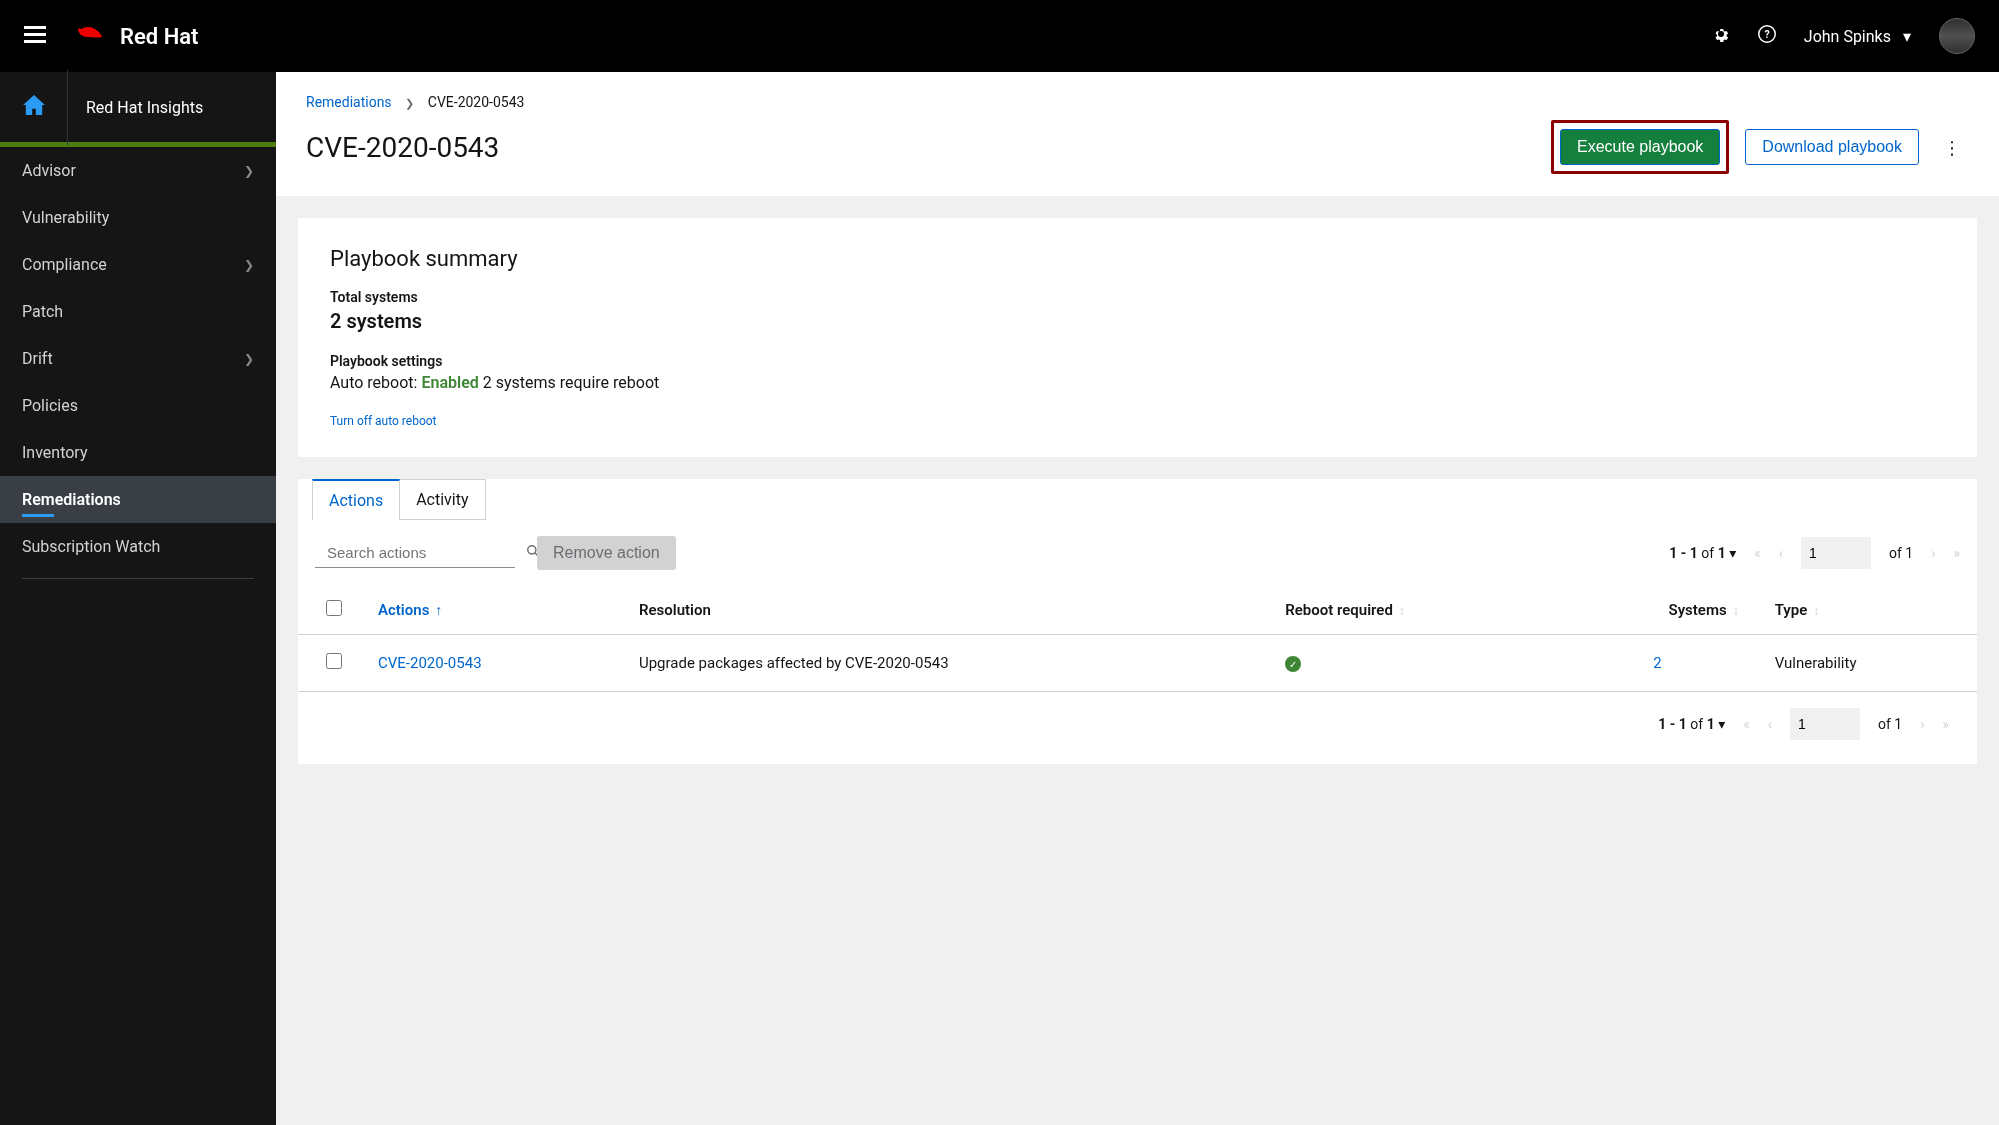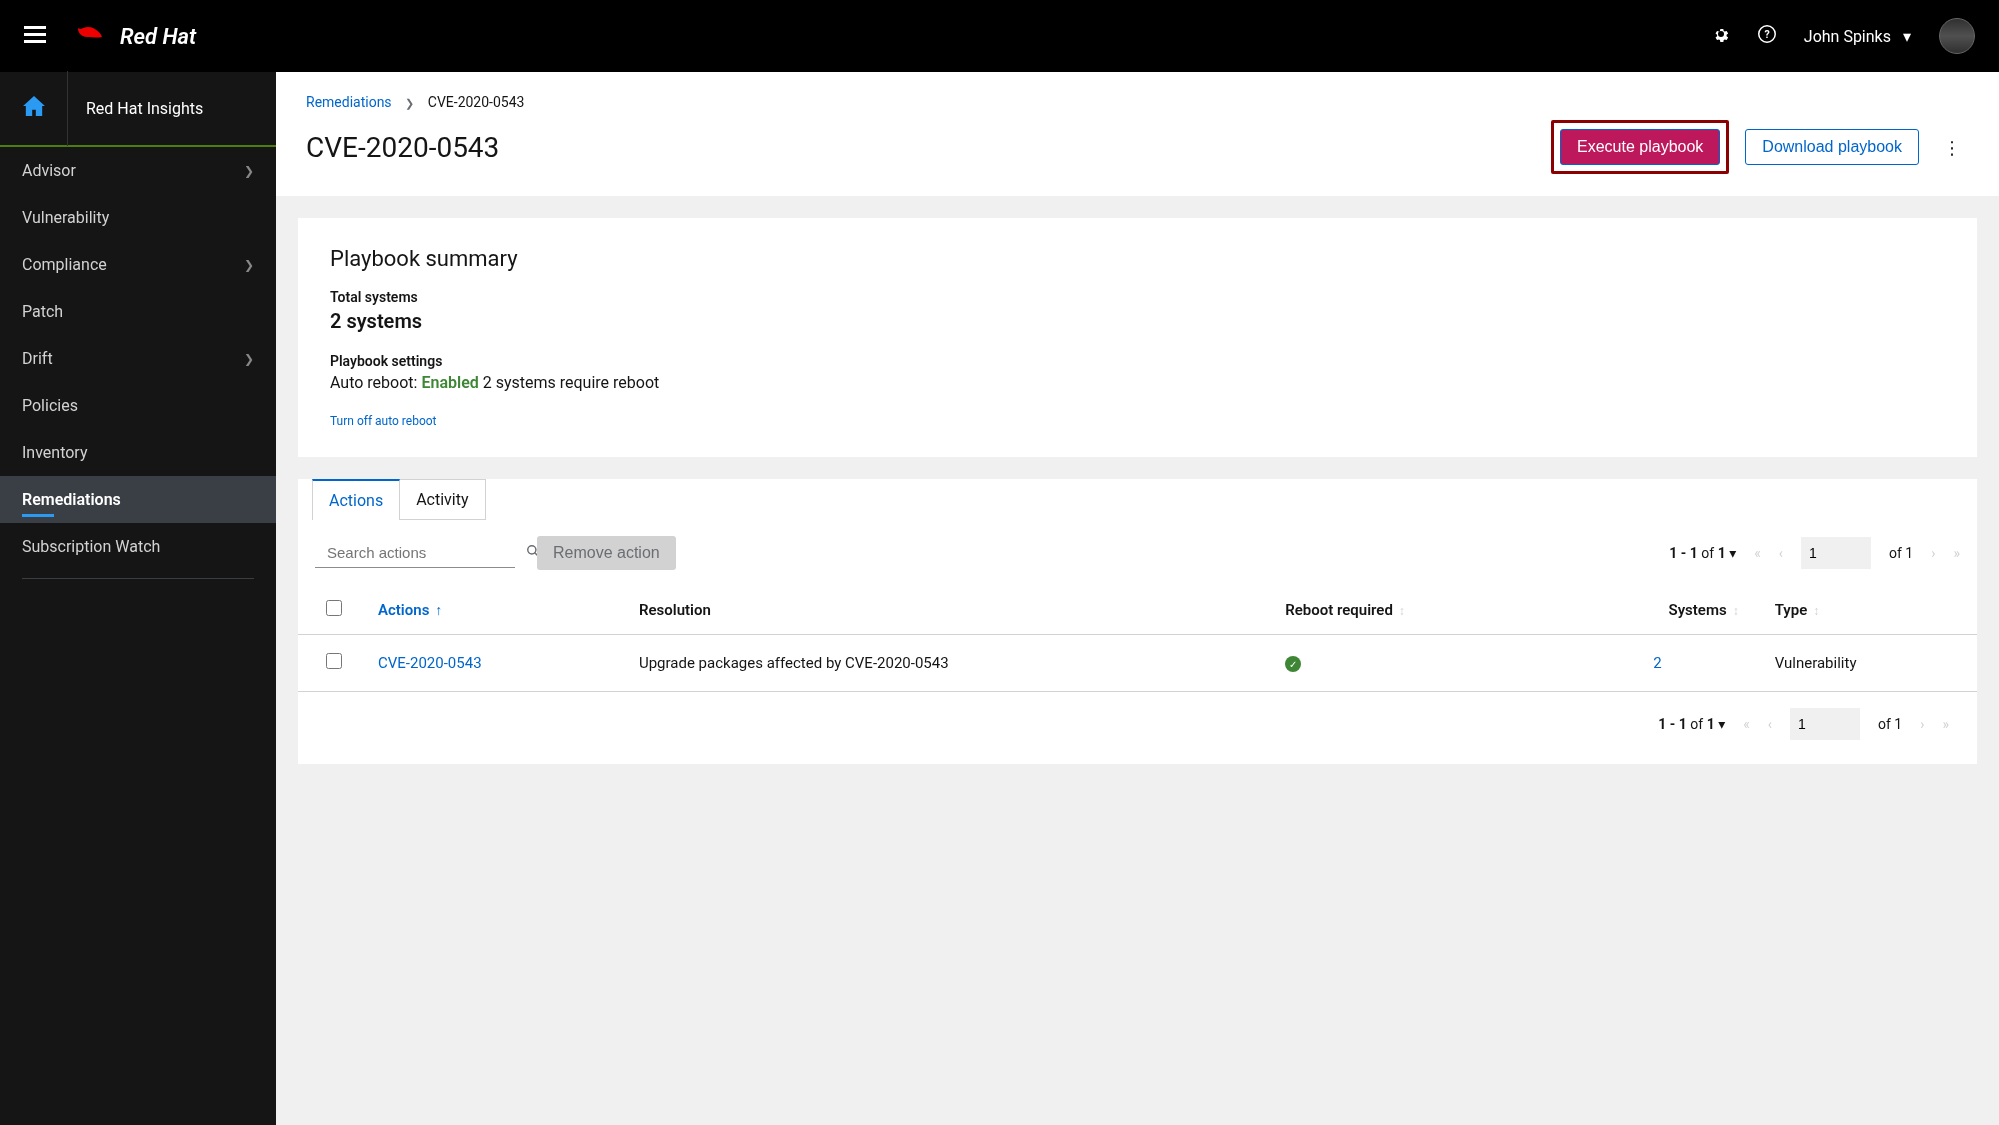--- a/index.html
+++ b/index.html
@@ -2,53 +2,53 @@
 <html><head>
   <meta charset="utf-8">
   <style>
     * { margin: 0; padding: 0; box-sizing: border-box; }
     body { font-family: -apple-system, BlinkMacSystemFont, "Segoe UI", Roboto, "Helvetica Neue", Arial, sans-serif; background: #f0f0f0; color: #151515; }
 
     
     .top-header { background: #000; height: 72px; display: flex; align-items: center; padding: 0 24px; justify-content: space-between; }
     .header-left { display: flex; align-items: center; gap: 24px; }
     .hamburger { color: #fff; font-size: 24px; cursor: pointer; }
-    .logo { display: flex; align-items: center; gap: 10px; font-style: italic; }
+    .logo { display: flex; align-items: center; gap: 10px; }
     .logo-hat { width: 40px; height: 28px; }
     .logo-text { color: #fff; font-weight: 600; font-size: 22px; }
     .header-right { display: flex; align-items: center; gap: 28px; color: #fff; }
     .header-icon { font-size: 18px; cursor: pointer; }
     .user-menu { display: flex; align-items: center; gap: 12px; cursor: pointer; font-size: 16px; }
     .avatar { width: 36px; height: 36px; border-radius: 50%; background: linear-gradient(180deg, #303030 0%, #505050 50%, #303030 100%); border: 1px solid #666; }
 
     
     .main-wrapper { display: flex; min-height: calc(100vh - 72px); }
     .sidebar { background: #151515; width: 276px; flex-shrink: 0; }
-    .sidebar-header { display: flex; align-items: center; height: 75px; border-bottom: 2px solid #4d7c0f; }
+    .sidebar-header { display: flex; align-items: center; height: 75px; border-bottom: 5px solid #4d7c0f; }
     .home-icon-box { width: 68px; height: 75px; display: flex; align-items: center; justify-content: center; border-right: 1px solid #333; }
     .home-icon { color: #2b9af3; font-size: 22px; }
     .sidebar-title { color: #fff; padding-left: 18px; font-size: 16px; }
     .nav-item { display: flex; align-items: center; justify-content: space-between; padding: 14px 22px; color: #d2d2d2; font-size: 16px; cursor: pointer; }
     .nav-item.active { background: #393f44; color: #fff; font-weight: 600; position: relative; }
     .nav-item.active::after { content: ''; position: absolute; bottom: 6px; left: 22px; width: 32px; height: 3px; background: #2b9af3; }
     .nav-chevron { font-size: 12px; color: #888; }
     .nav-divider { border-top: 1px solid #3c3f42; margin: 8px 22px; }
 
     
     .content { flex: 1; background: #f0f0f0; }
     .page-header { background: #fff; padding: 22px 30px; }
     .breadcrumb { font-size: 14px; margin-bottom: 10px; }
     .breadcrumb a { color: #06c; text-decoration: none; }
     .breadcrumb-sep { color: #6a6e73; margin: 0 10px; font-size: 11px; }
     .breadcrumb-current { color: #151515; }
     .title-row { display: flex; align-items: center; justify-content: space-between; }
     .page-title { font-size: 28px; font-weight: 400; }
     .title-actions { display: flex; align-items: center; gap: 16px; }
     .btn { padding: 8px 16px; font-size: 16px; border-radius: 3px; cursor: pointer; border: 1px solid; }
-    .btn-primary { background: #be185d; color: #fff; border-color: #06c; }
+    .btn-primary { background: #15803d; color: #fff; border-color: #06c; }
     .btn-secondary { background: #fff; color: #06c; border-color: #06c; }
     .highlight-box { border: 3px solid #8b0000; padding: 6px; display: inline-flex; border-radius: 2px; }
     .kebab-icon { font-size: 18px; cursor: pointer; color: #151515; padding: 0 8px; }
 
     
     .card { background: #fff; margin: 22px; padding: 28px 32px; }
     .card-title { font-size: 22px; font-weight: 400; margin-bottom: 18px; }
     .summary-label { font-weight: 600; font-size: 14px; margin-bottom: 4px; }
     .summary-value { font-size: 20px; font-weight: 600; margin-bottom: 20px; }
     .settings-row { font-size: 16px; margin-bottom: 18px; }

